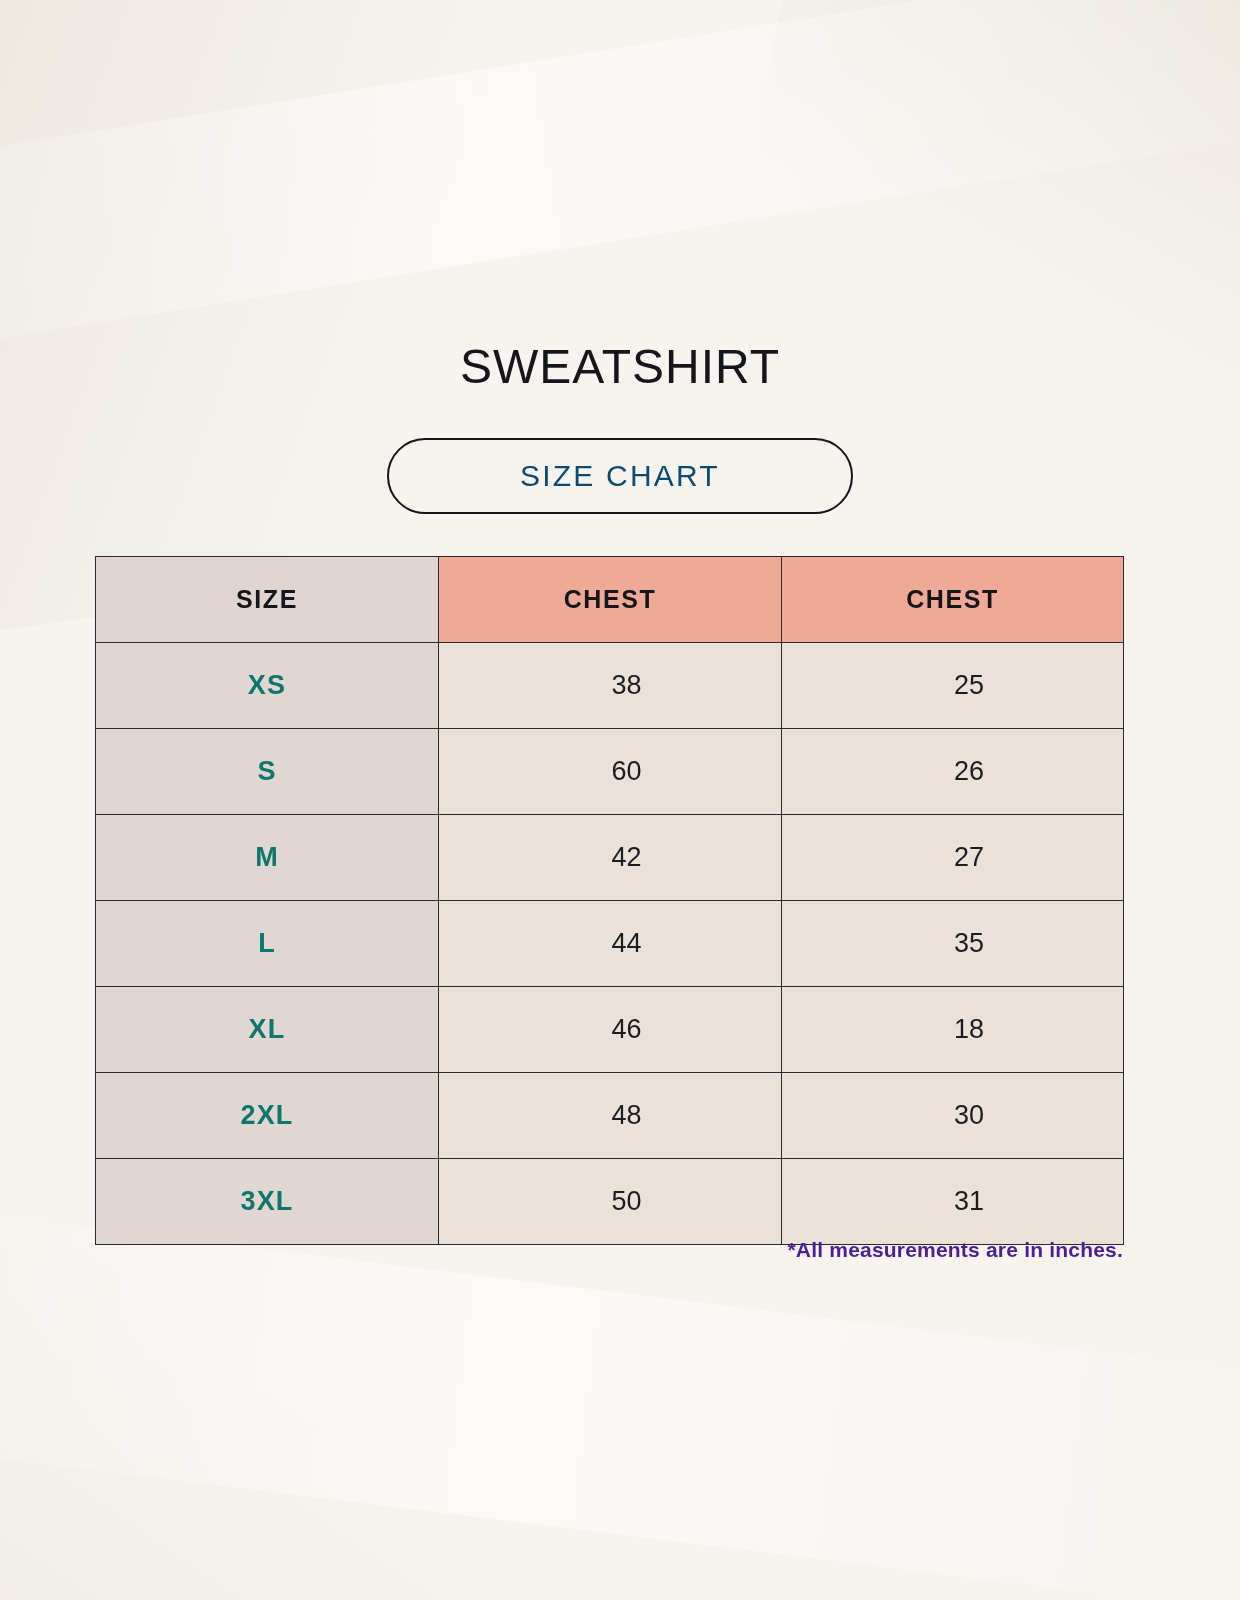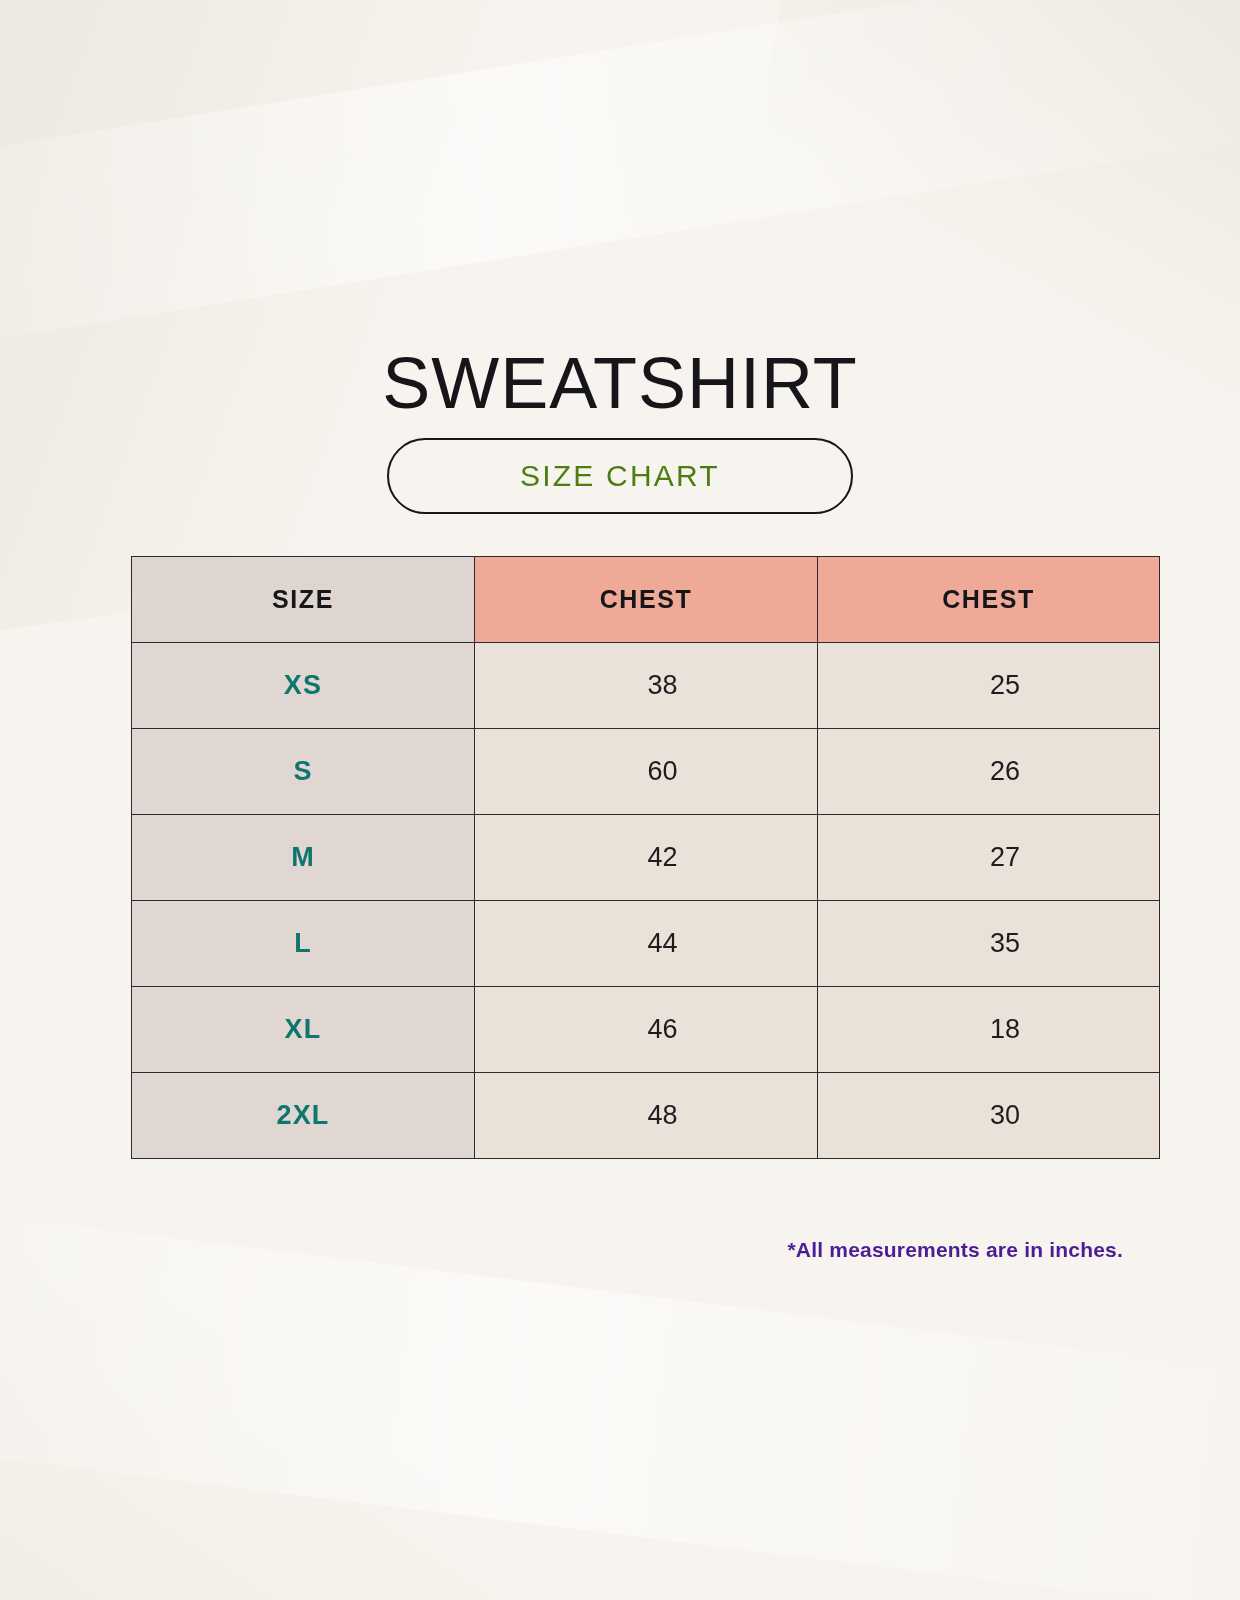--- a/index.html
+++ b/index.html
@@ -62,21 +62,21 @@
     height: 1600px;
     z-index: 2;
   }
 
   .title {
     position: absolute;
     top: 296px;
     left: 0;
     width: 1240px;
     text-align: center;
-    font-size: 72px;
+    font-size: 48px;
     line-height: 78px;
     font-weight: 400;
     letter-spacing: 1px;
     color: #16151a;
   }
 
   .pill-wrap {
     position: absolute;
     top: 438px;
     left: 0;
@@ -89,30 +89,29 @@
     width: 466px;
     height: 76px;
     border: 2px solid #16151a;
     border-radius: 40px;
     display: flex;
     align-items: center;
     justify-content: center;
     font-size: 30px;
     font-weight: 400;
     letter-spacing: 2.2px;
-    color: #4d7c0f;
+    color: #0c4a6e;
     background: transparent;
   }
 
   .table-wrap {
     position: absolute;
     left: 95px;
     top: 556px;
     width: 1028px;
-    margin-left: 36px;
   }
   table.size-table {
     border-collapse: collapse;
     width: 1028px;
     table-layout: fixed;
   }
   table.size-table th,
   table.size-table td {
     border: 1.5px solid #2b2a2e;
     text-align: center;
@@ -215,19 +214,24 @@
         <tr>
           <td class="c-label">XL</td>
           <td class="c-val">46</td>
           <td class="c-val">18</td>
         </tr>
         <tr>
           <td class="c-label">2XL</td>
           <td class="c-val">48</td>
           <td class="c-val">30</td>
         </tr>
+        <tr>
+          <td class="c-label">3XL</td>
+          <td class="c-val">50</td>
+          <td class="c-val">31</td>
+        </tr>
       </tbody>
     </table>
   </div>
 
   <div class="footnote">*All measurements are in inches.</div>
 
 </div>
 
 </body></html>

